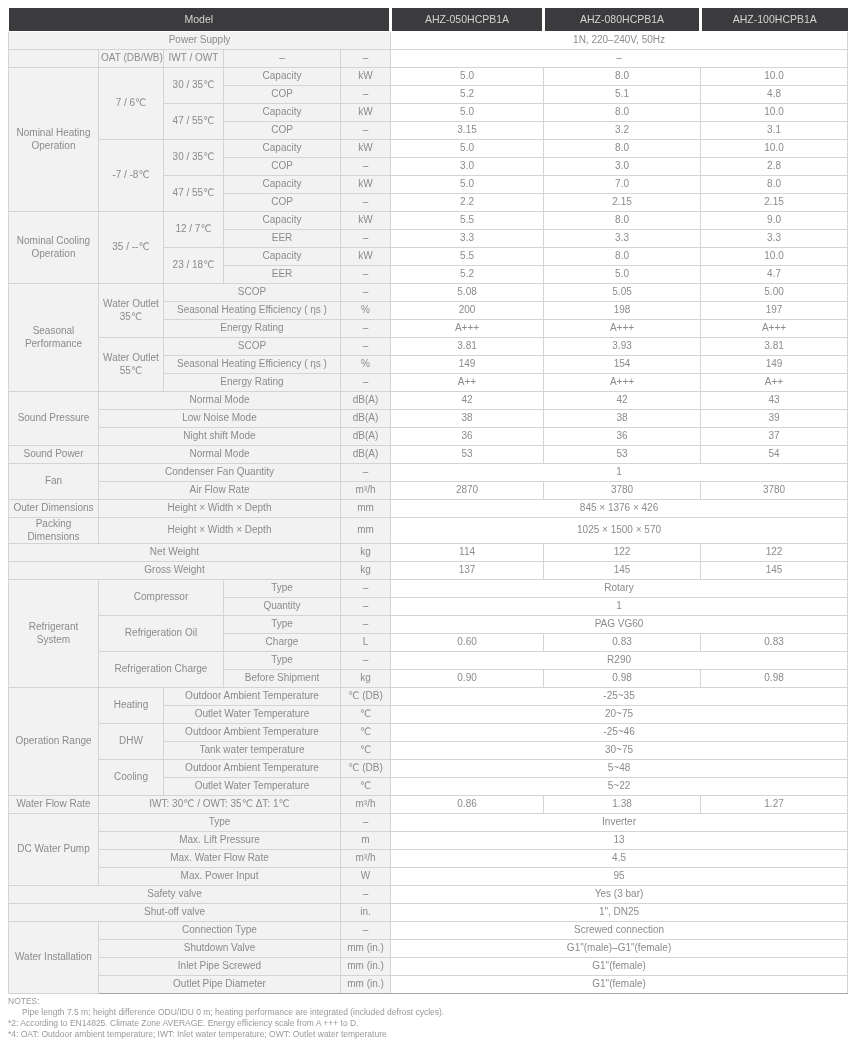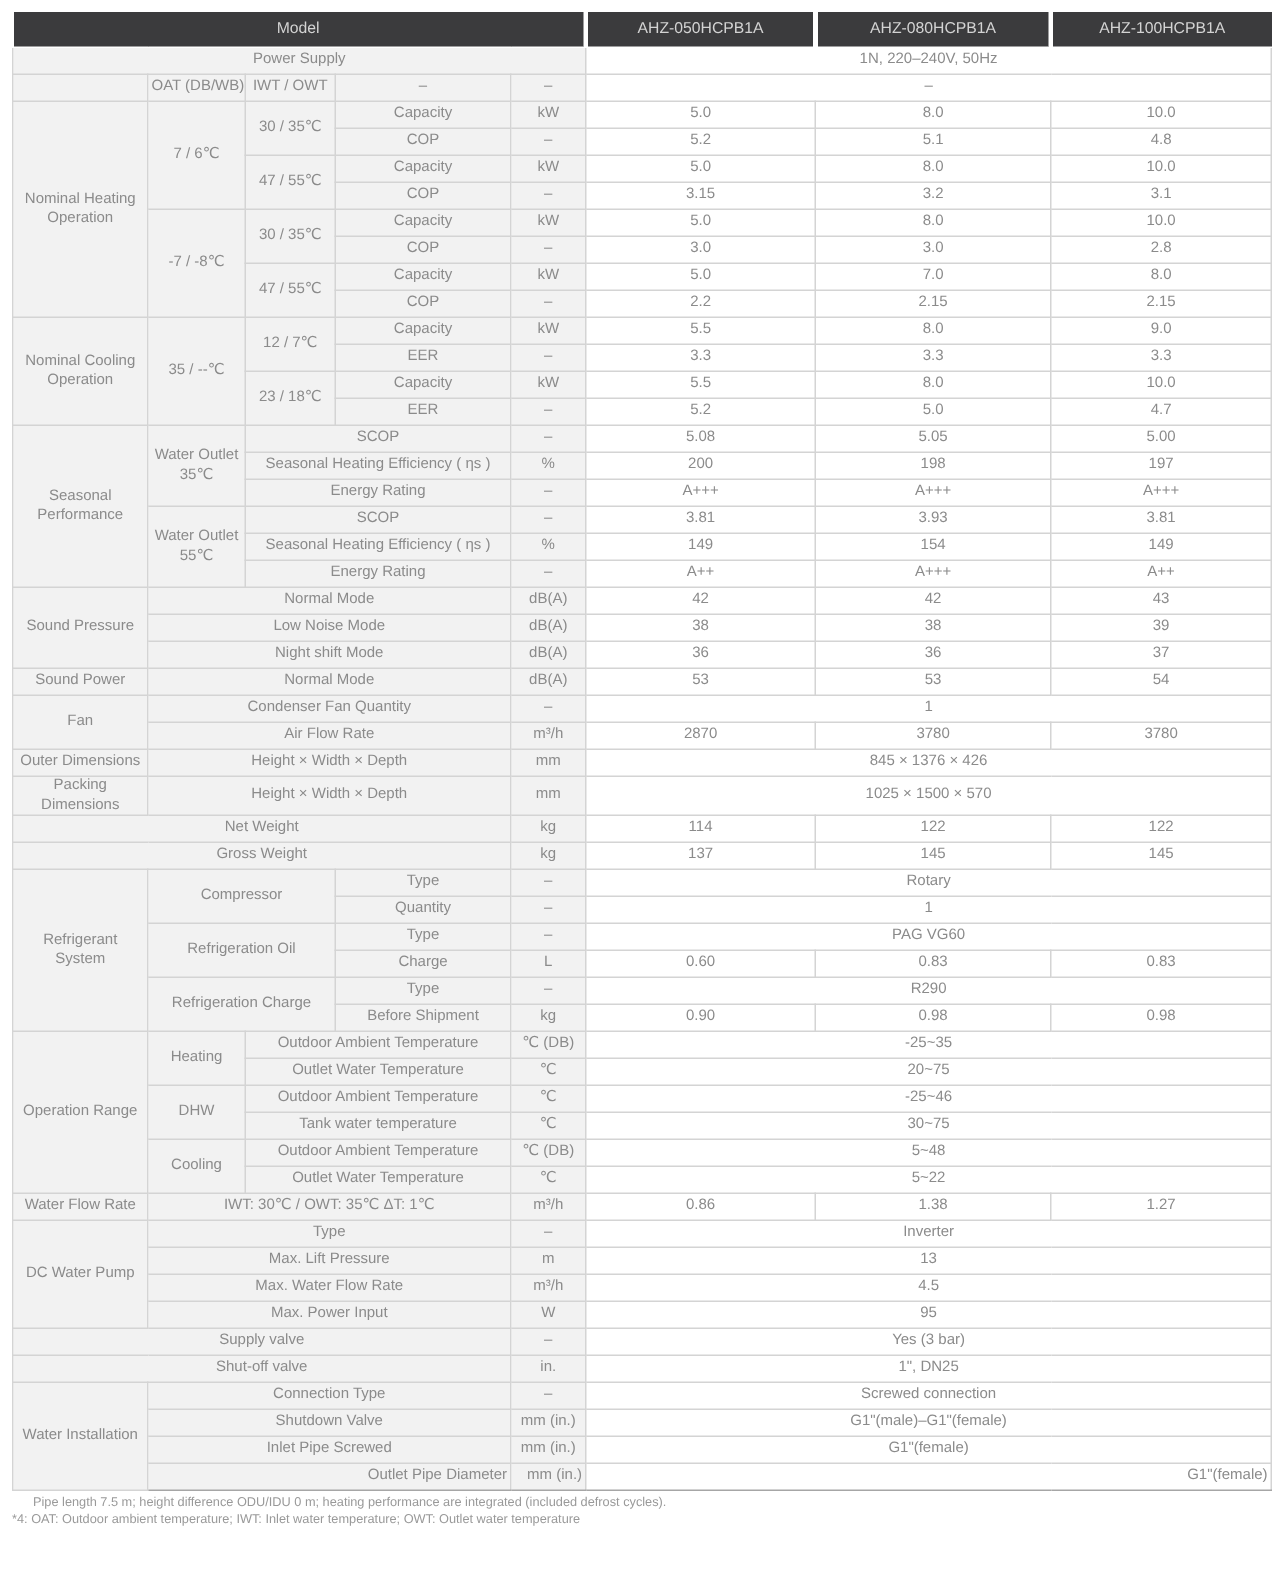--- a/index.html
+++ b/index.html
@@ -30,21 +30,21 @@
     font-size:10.5px;
     border:none;
     border-bottom:1px solid #ffffff;
   }
   thead td.hgap{border-left:3px solid #ffffff;}
   
   td.C,td.L,td.U{background:#f2f2f2;}
   td.V{background:#ffffff;}
   td.C{line-height:1.25;white-space:normal;}
   tr.sec td{border-top-color:#a6a6a6;}
-  tbody tr:last-child td{border-bottom-color:#a6a6a6;text-align:right;}
+  tbody tr:last-child td{border-bottom-color:#a6a6a6;}
   
   .notes{
     position:absolute;left:8px;top:996px;width:840px;
     font-size:8.5px;line-height:11px;color:#999999;
   }
   .notes .nline{white-space:nowrap;}
   .notes .indent{padding-left:14px;}
 </style>
 </head>
 <body>
@@ -386,21 +386,21 @@
           <td class="L" colspan="3">Max. Water Flow Rate</td>
           <td class="U">m³/h</td>
           <td class="V" colspan="3">4.5</td>
         </tr>
         <tr>
           <td class="L" colspan="3">Max. Power Input</td>
           <td class="U">W</td>
           <td class="V" colspan="3">95</td>
         </tr>
         <tr class="sec">
-          <td class="L" colspan="4">Supply valve</td>
+          <td class="L" colspan="4">Safety valve</td>
           <td class="U">–</td>
           <td class="V" colspan="3">Yes (3 bar)</td>
         </tr>
         <tr>
           <td class="L" colspan="4">Shut-off valve</td>
           <td class="U">in.</td>
           <td class="V" colspan="3">1", DN25</td>
         </tr>
         <tr class="sec">
           <td class="C" rowspan="4">Water Installation</td>
@@ -421,15 +421,17 @@
         <tr>
           <td class="L" colspan="3">Outlet Pipe Diameter</td>
           <td class="U">mm (in.)</td>
           <td class="V" colspan="3">G1"(female)</td>
         </tr>
       </tbody>
   </table>
 </div>
 
 <div class="notes">
+  <div class="nline">NOTES:</div>
   <div class="nline indent">Pipe length 7.5 m; height difference ODU/IDU 0 m; heating performance are integrated (included defrost cycles).</div>
+  <div class="nline">*2: According to EN14825. Climate Zone AVERAGE. Energy efficiency scale from A +++ to D.</div>
   <div class="nline">*4: OAT: Outdoor ambient temperature; IWT: Inlet water temperature; OWT: Outlet water temperature</div>
 </div>
 
 </body></html>

